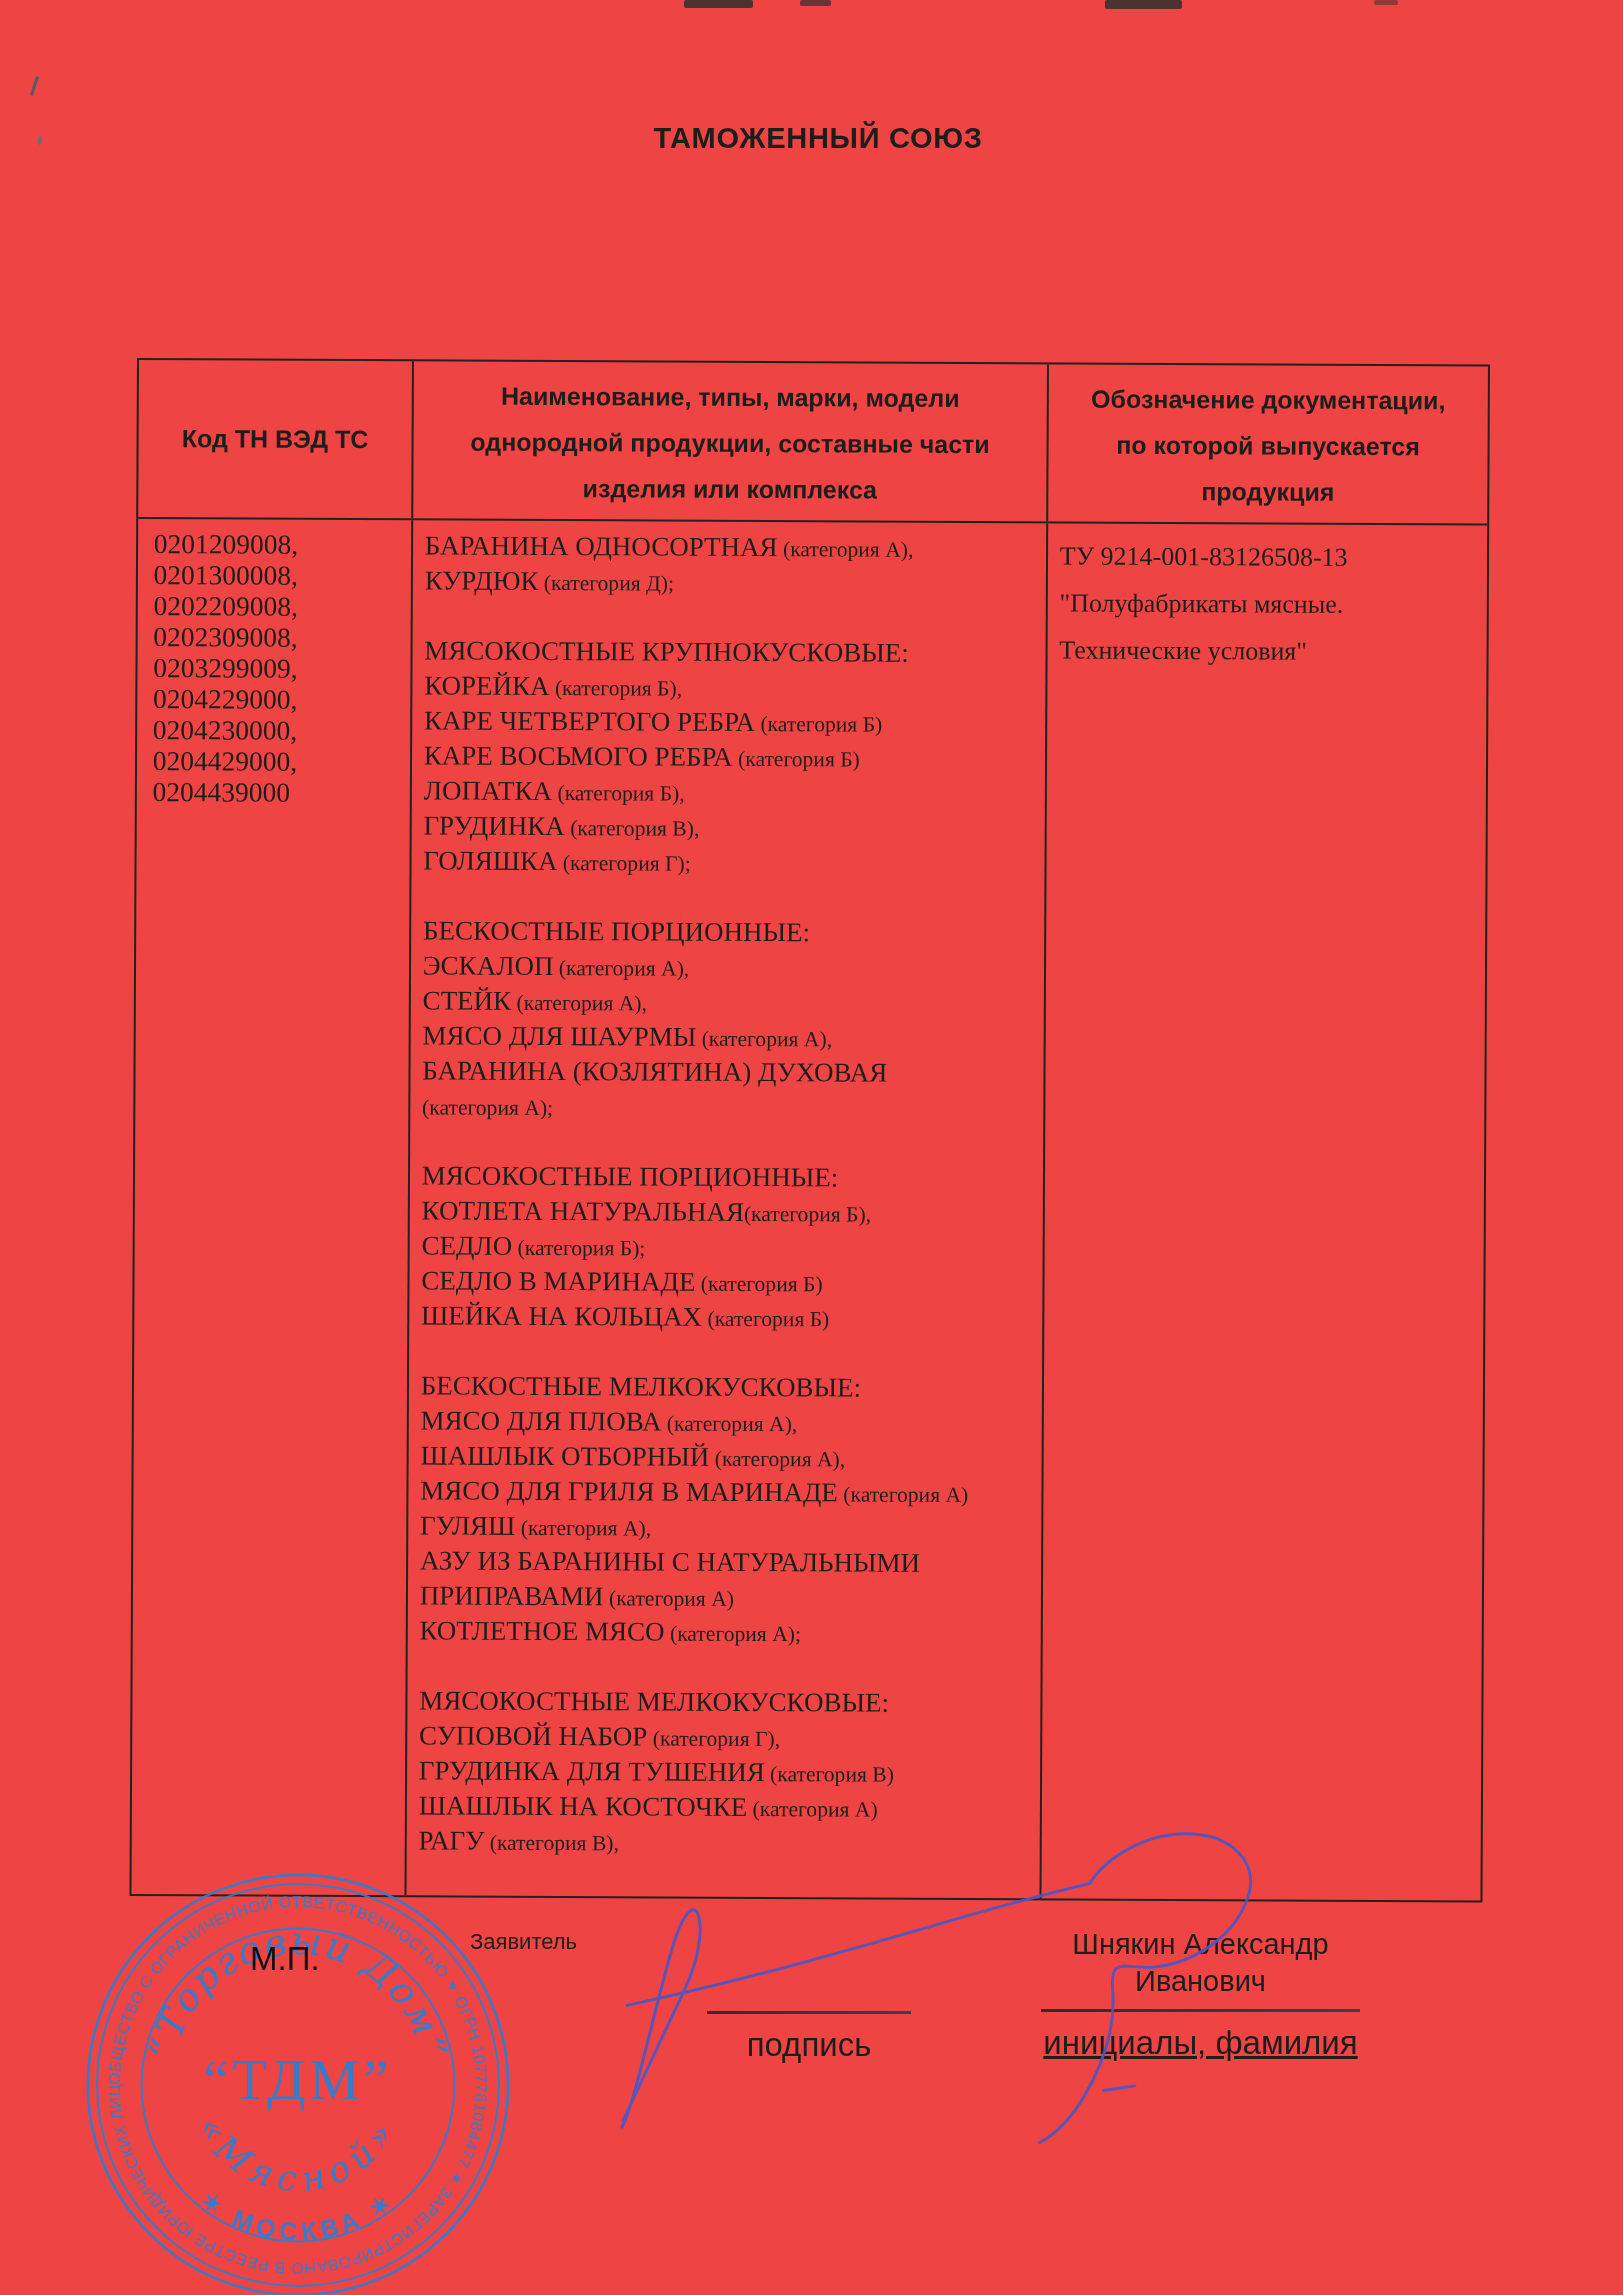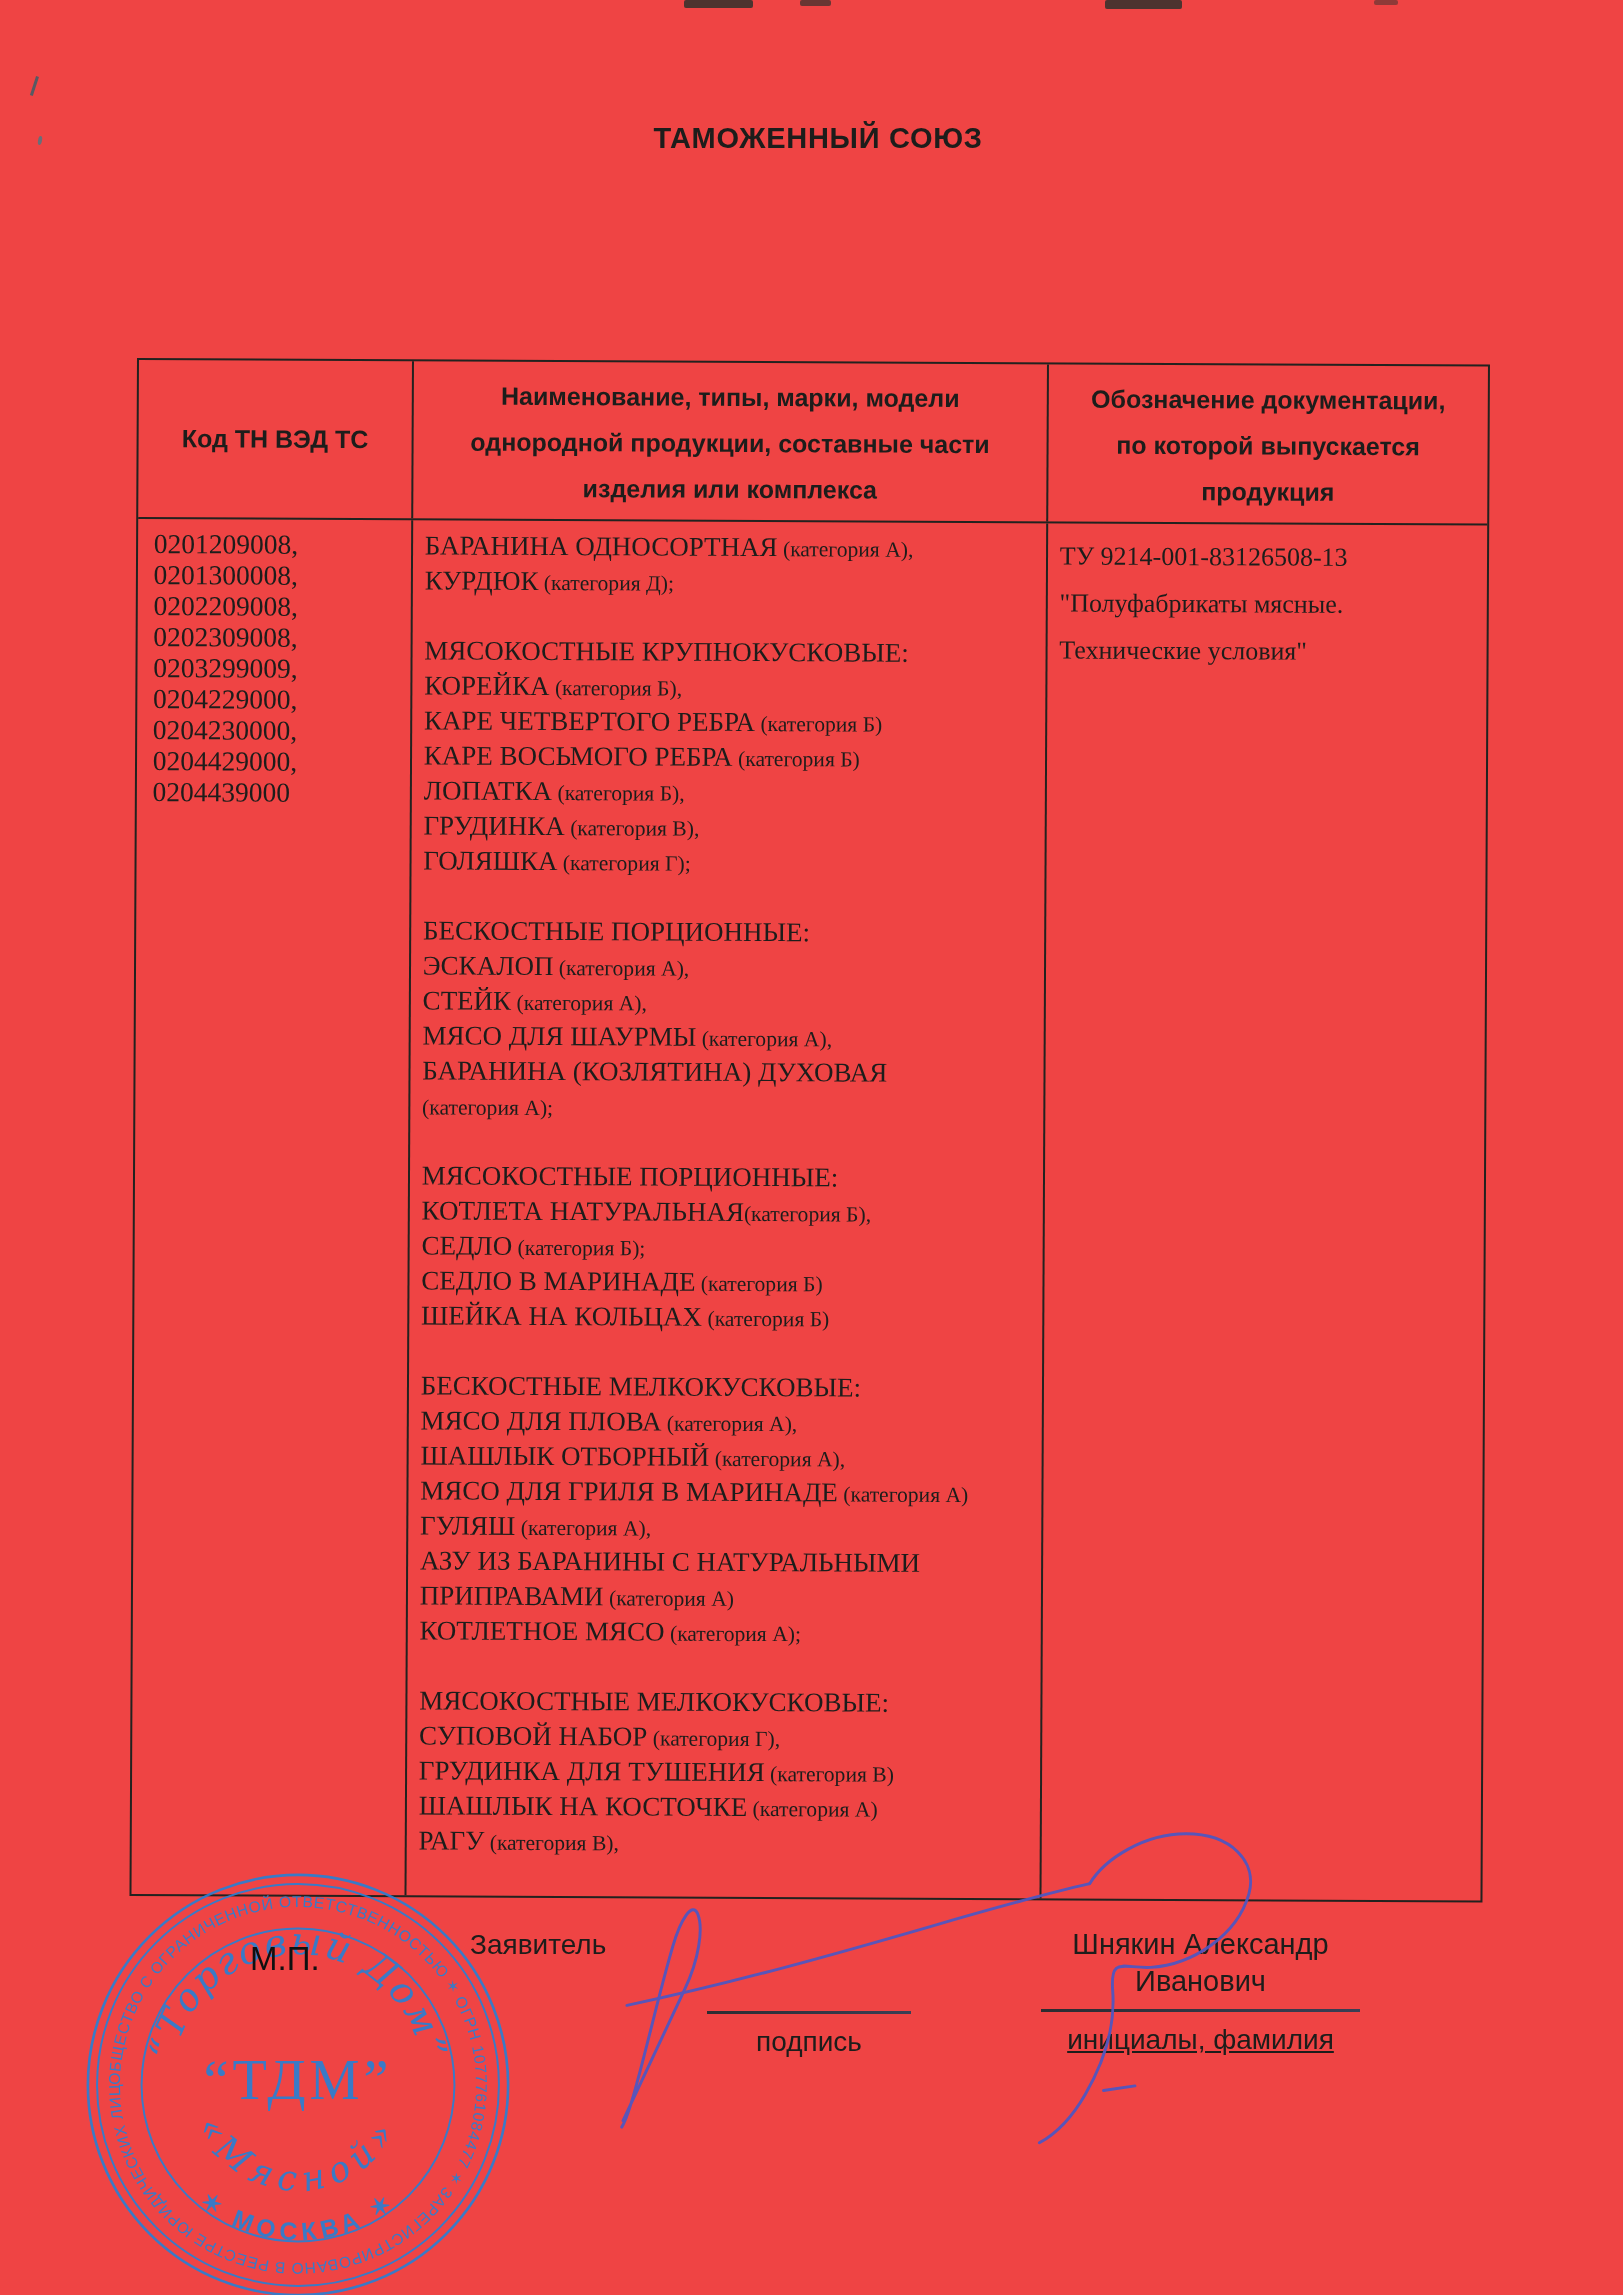--- a/index.html
+++ b/index.html
@@ -27,26 +27,26 @@
   .codes{padding:9.2px 0 0 15.7px;font-family:"Liberation Serif",serif;font-size:27.5px;}
   .code-line{line-height:31px;white-space:nowrap;}
   .plist{padding:7.9px 0 0 11.8px;font-family:"Liberation Serif",serif;}
   .p-line{height:35px;line-height:35px;white-space:nowrap;}
   .f-name{font-size:27px;}
   .f-note{font-size:21.6px;}
   .doc{padding:9.2px 0 0 11.8px;font-family:"Liberation Serif",serif;font-size:26px;}
   .doc-line{line-height:47px;white-space:nowrap;}
   
   .mp{position:absolute;left:250px;top:1912px;font-size:33px;color:#101010;z-index:6;margin-top:28px;}
-  .applicant{position:absolute;left:470px;top:1929px;font-size:28px;z-index:2;}
+  .applicant{position:absolute;left:470px;top:1929px;font-size:22px;z-index:2;}
   .sig-line{position:absolute;height:2.6px;z-index:2;
             background:linear-gradient(90deg,#2c2c31,#3a3f55);}
   .line-left{left:707px;top:2011px;width:204px;}
   .line-right{left:1041px;top:2009px;width:319px;}
-  .caption{position:absolute;text-align:center;font-size:28px;z-index:2;}
+  .caption{position:absolute;text-align:center;font-size:33px;z-index:2;}
   .cap-left{left:707px;top:2026px;width:204px;}
   .cap-right{left:1041px;top:2024px;width:319px;text-decoration:underline;}
   .name-block{position:absolute;left:1041px;top:1926px;width:319px;text-align:center;
               font-size:29px;line-height:37px;z-index:2;}
   
   .stamp{position:absolute;left:82px;top:1869px;width:432px;height:432px;z-index:4;opacity:.92;}
   .stamp text{fill:#2b7fd2;}
   .stamp .ring-small{font-family:"Liberation Sans",sans-serif;font-size:24px;letter-spacing:1px;}
   .stamp .arc-big{font-family:"DejaVu Serif",serif;font-style:italic;font-size:58px;letter-spacing:3px;}
   .stamp .arc-mid{font-family:"DejaVu Serif",serif;font-style:italic;font-size:54px;letter-spacing:12px;}

